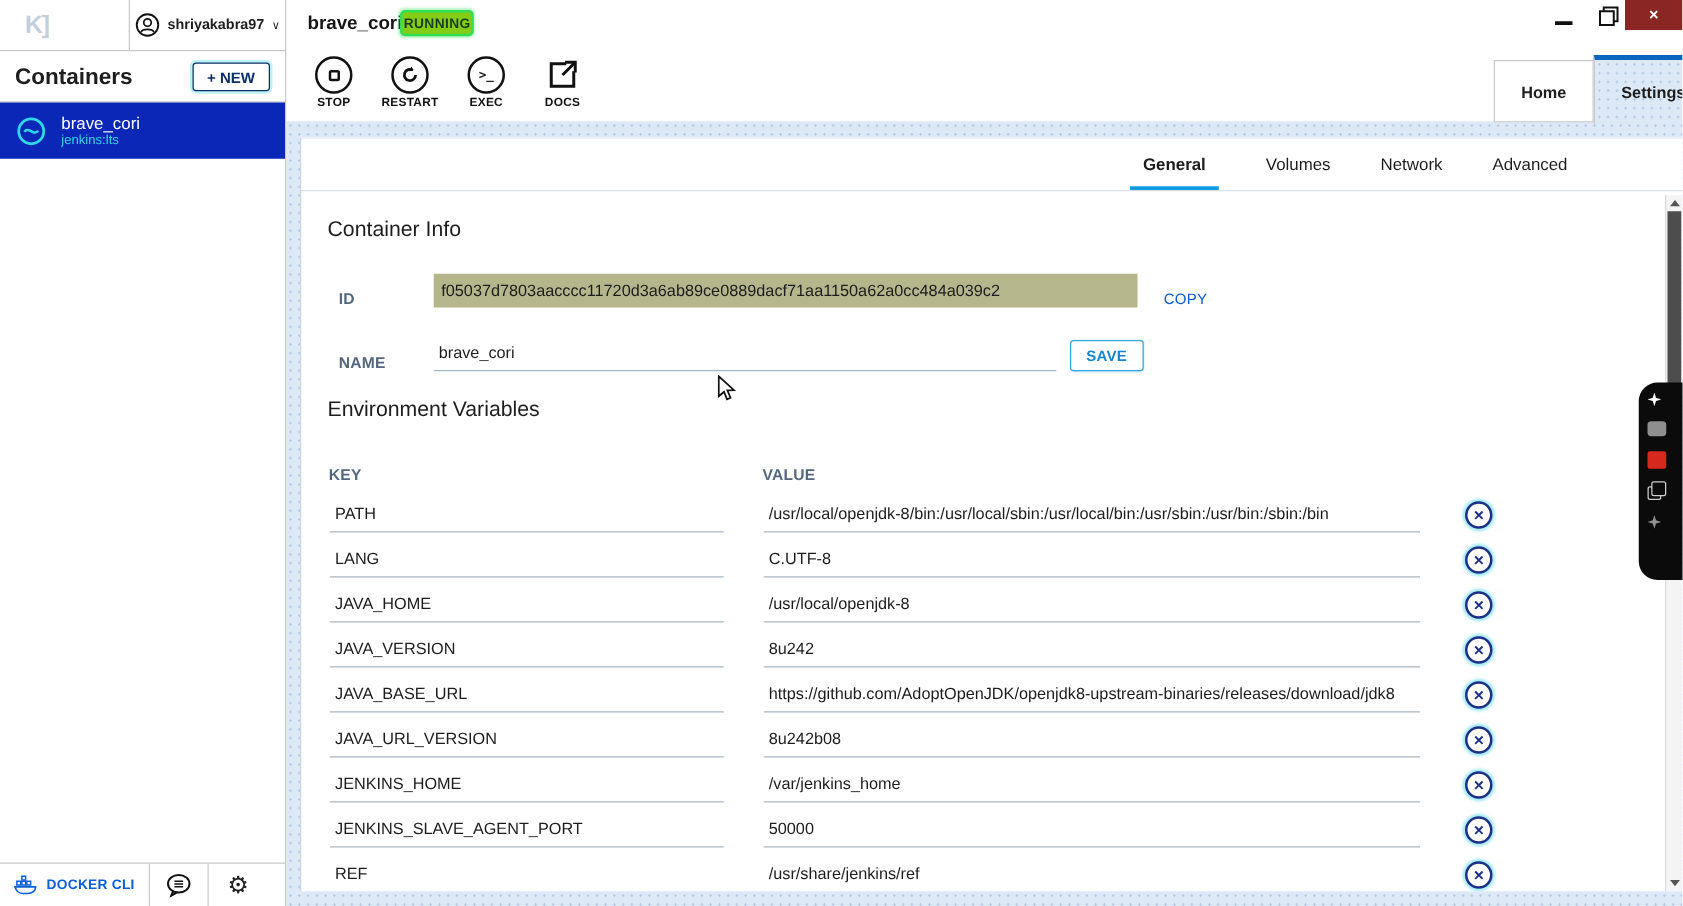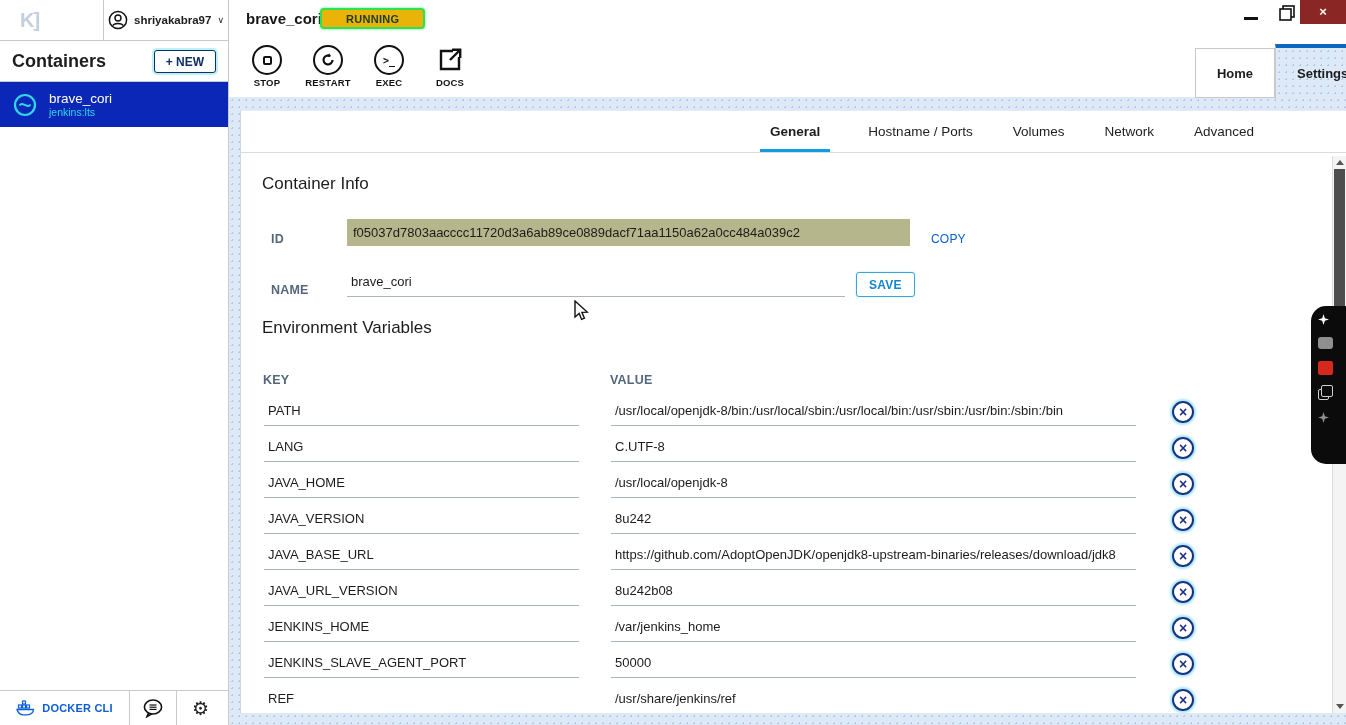--- a/index.html
+++ b/index.html
@@ -5,22 +5,22 @@
   * { margin:0; padding:0; box-sizing:border-box; }
   html,body { width:1346px; height:725px; }
   body {
     position:relative; overflow:hidden; background:#fff;
     font-family:"Liberation Sans","DejaVu Sans",sans-serif; color:#1c1c1c;
   }
   
   .titlebar { position:absolute; left:229px; top:0; right:0; height:41px; background:#fff; }
   .app-title { position:absolute; left:17px; top:10px; font-size:15px; font-weight:bold; color:#161616; }
   .badge-running {
-    position:absolute; left:91px; top:8px; padding:3px 24px 2px; font-size:11px; font-weight:bold;
-    color:#173f1e; border:2px solid #2ee052; border-radius:4px; background:#eab308;
+    position:absolute; left:91px; top:8px; padding:3px 1px 2px; font-size:11px; font-weight:bold;
+    color:#173f1e; border:2px solid #2ee052; border-radius:4px; background:#84cc16;
     box-shadow:0 0 2px 1px rgba(46,224,82,.35); letter-spacing:.3px;
   }
   .winctl-min { position:absolute; right:88px; top:17px; width:14px; height:3px; background:#111; cursor:pointer; }
   .winctl-restore { position:absolute; right:50px; top:4px; width:18px; height:18px; cursor:pointer; }
   .winctl-close {
     position:absolute; right:0; top:0; width:46px; height:24px; background:#8a2724; color:#fff;
     font-size:13px; font-weight:bold; text-align:center; line-height:23px; cursor:pointer;
   }
   
   .toolbar-row { position:absolute; left:229px; top:41px; right:0; height:56px; background:#fff; }
@@ -121,21 +121,21 @@
     padding:4px 11px 3px; background:#fff; border:1px solid #0e2f66; border-radius:3px;
     color:#0e2f66; font-size:12px; font-weight:bold; cursor:pointer;
     box-shadow:0 0 0 2px rgba(64,214,230,.35);
   }
   .container-item { height:45px; background:#0b27b8; display:flex; align-items:center; padding-left:13px; gap:12px; cursor:pointer; }
   .ci-texts { display:flex; flex-direction:column; line-height:1.15; }
   .ci-name { color:#fff; font-size:13.5px; }
   .ci-image { color:#2fd8e6; font-size:10.5px; }
   .side-footer { position:absolute; left:0; bottom:0; width:228px; height:35px; border-top:1px solid #c9c9c9; display:flex; background:#fff; }
   .fcell { display:flex; align-items:center; justify-content:center; cursor:pointer; }
-  .fcell-cli { width:130px; border-right:1px solid #c9c9c9; gap:6px; }
+  .fcell-cli { width:120px; border-right:1px solid #c9c9c9; gap:6px; }
   .cli-label { font-size:11px; font-weight:bold; color:#0b5ed7; letter-spacing:.2px; }
   .fcell-chat { width:47px; border-right:1px solid #c9c9c9; }
   .fcell-gear { width:47px; font-size:19px; color:#222; }
   
   .recorder {
     position:absolute; left:1311px; top:306px; width:40px; height:158px; background:#0b0b0b;
     border-radius:15px 0 0 15px; z-index:40; display:flex; flex-direction:column;
     align-items:flex-start; padding:8px 0 0 7px; gap:12px;
   }
   .spark { width:11px; height:11px; background:#fff;
@@ -205,21 +205,20 @@
 
   <div class="tab-home">Home</div>
   <div class="tab-settings">Settings</div>
 </div>
 
 <div class="page"></div>
 
 <div class="card">
   <div class="subtabs">
     <div class="subtab active">General</div>
-    <div class="subtab">Hostname / Ports</div>
     <div class="subtab">Volumes</div>
     <div class="subtab">Network</div>
     <div class="subtab">Advanced</div>
   </div>
 
   <div class="sec-title">Container Info</div>
 
   <div class="info-row row-id">
     <div class="fld-label">ID</div>
     <div class="id-value">f05037d7803aacccc11720d3a6ab89ce0889dacf71aa1150a62a0cc484a039c2</div>

